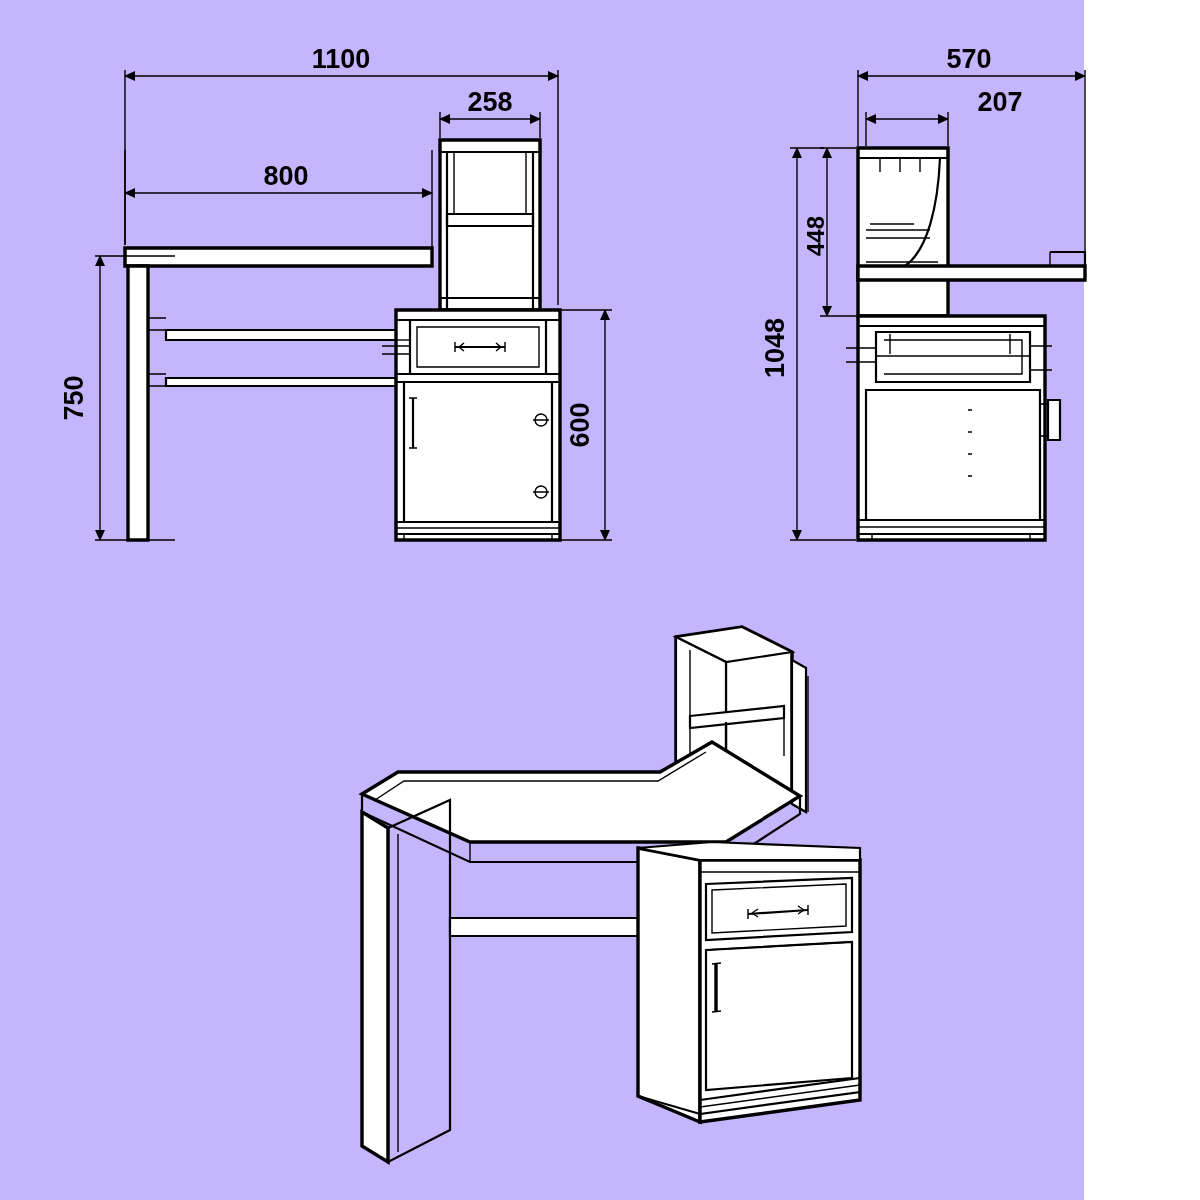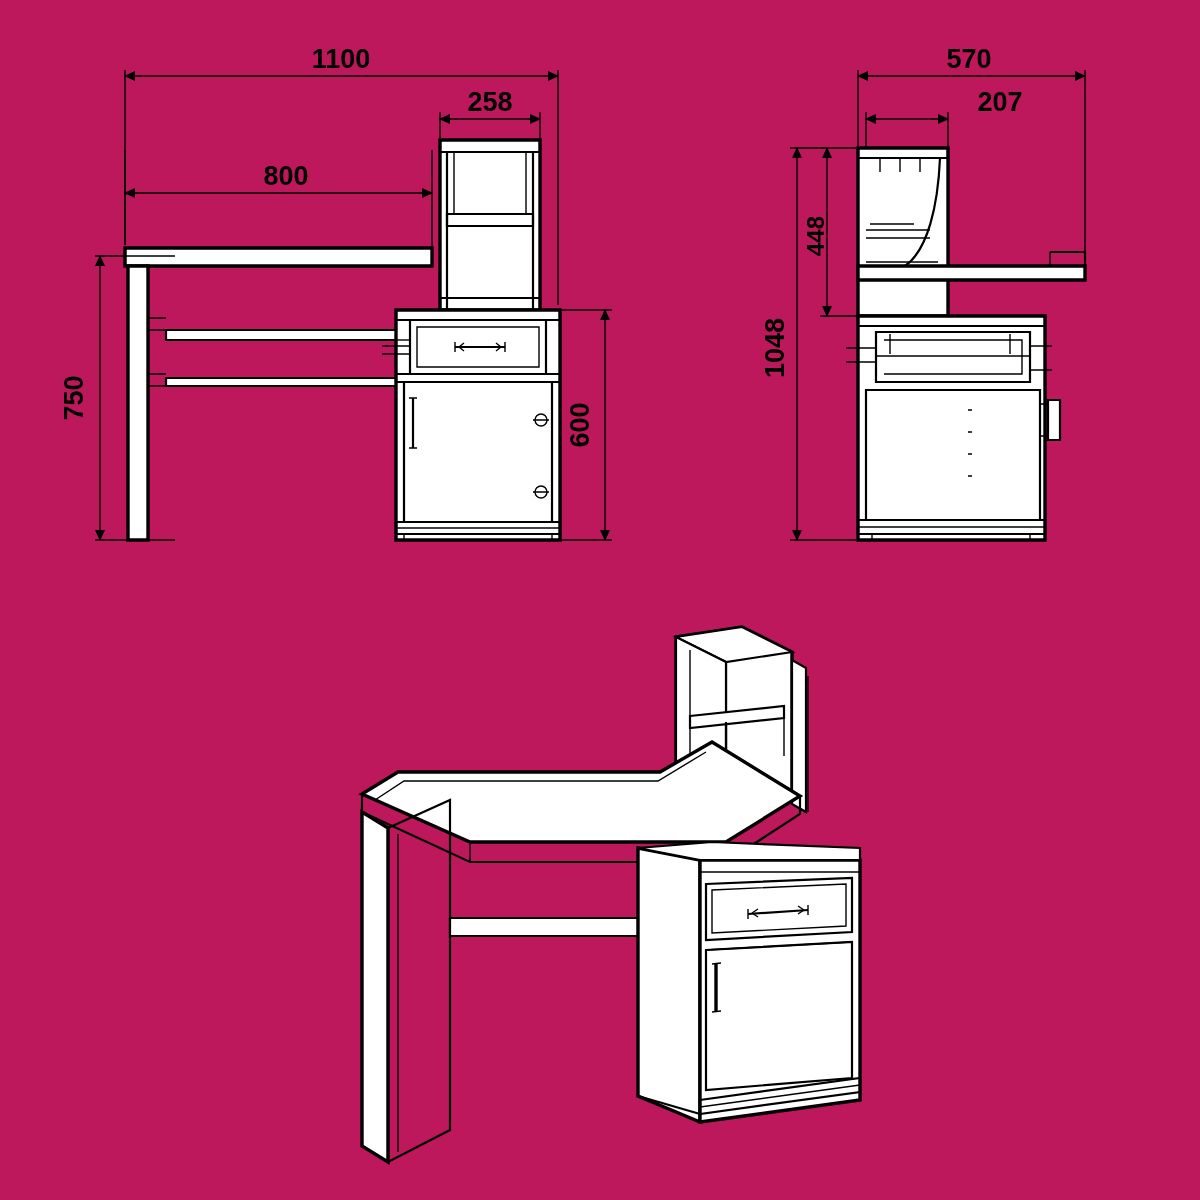--- a/index.html
+++ b/index.html
@@ -8,23 +8,23 @@
     background: #ffffff;
   }
   body {
     width: 1200px;
     height: 1200px;
     font-family: "Liberation Sans", sans-serif;
     overflow: hidden;
   }
   #sheet {
     position: relative;
-    width: 1200px;
+    width: 1084px;
     height: 1200px;
-    background: #be185d;
+    background: #c4b5fd;
   }
   svg.drawing {
     position: absolute;
     left: 0;
     top: 0;
     width: 1200px;
     height: 1200px;
   }
   .dimlabel {
     font-family: "Liberation Sans", sans-serif;

